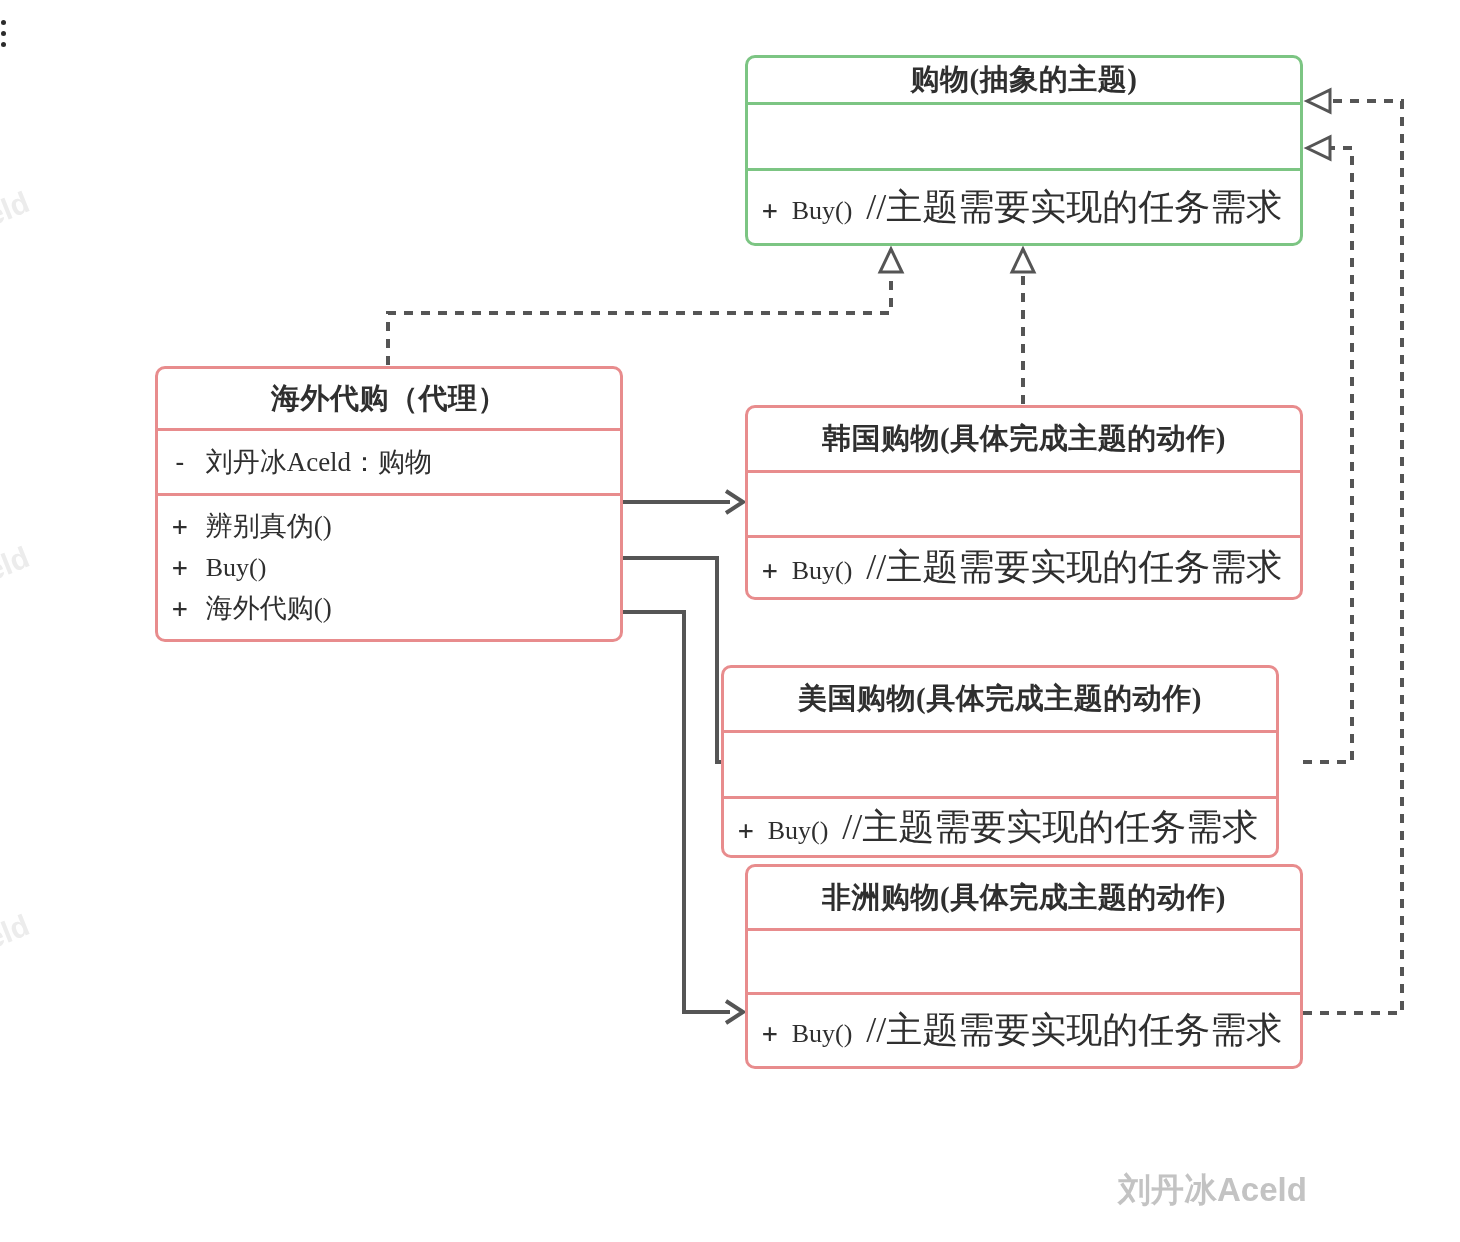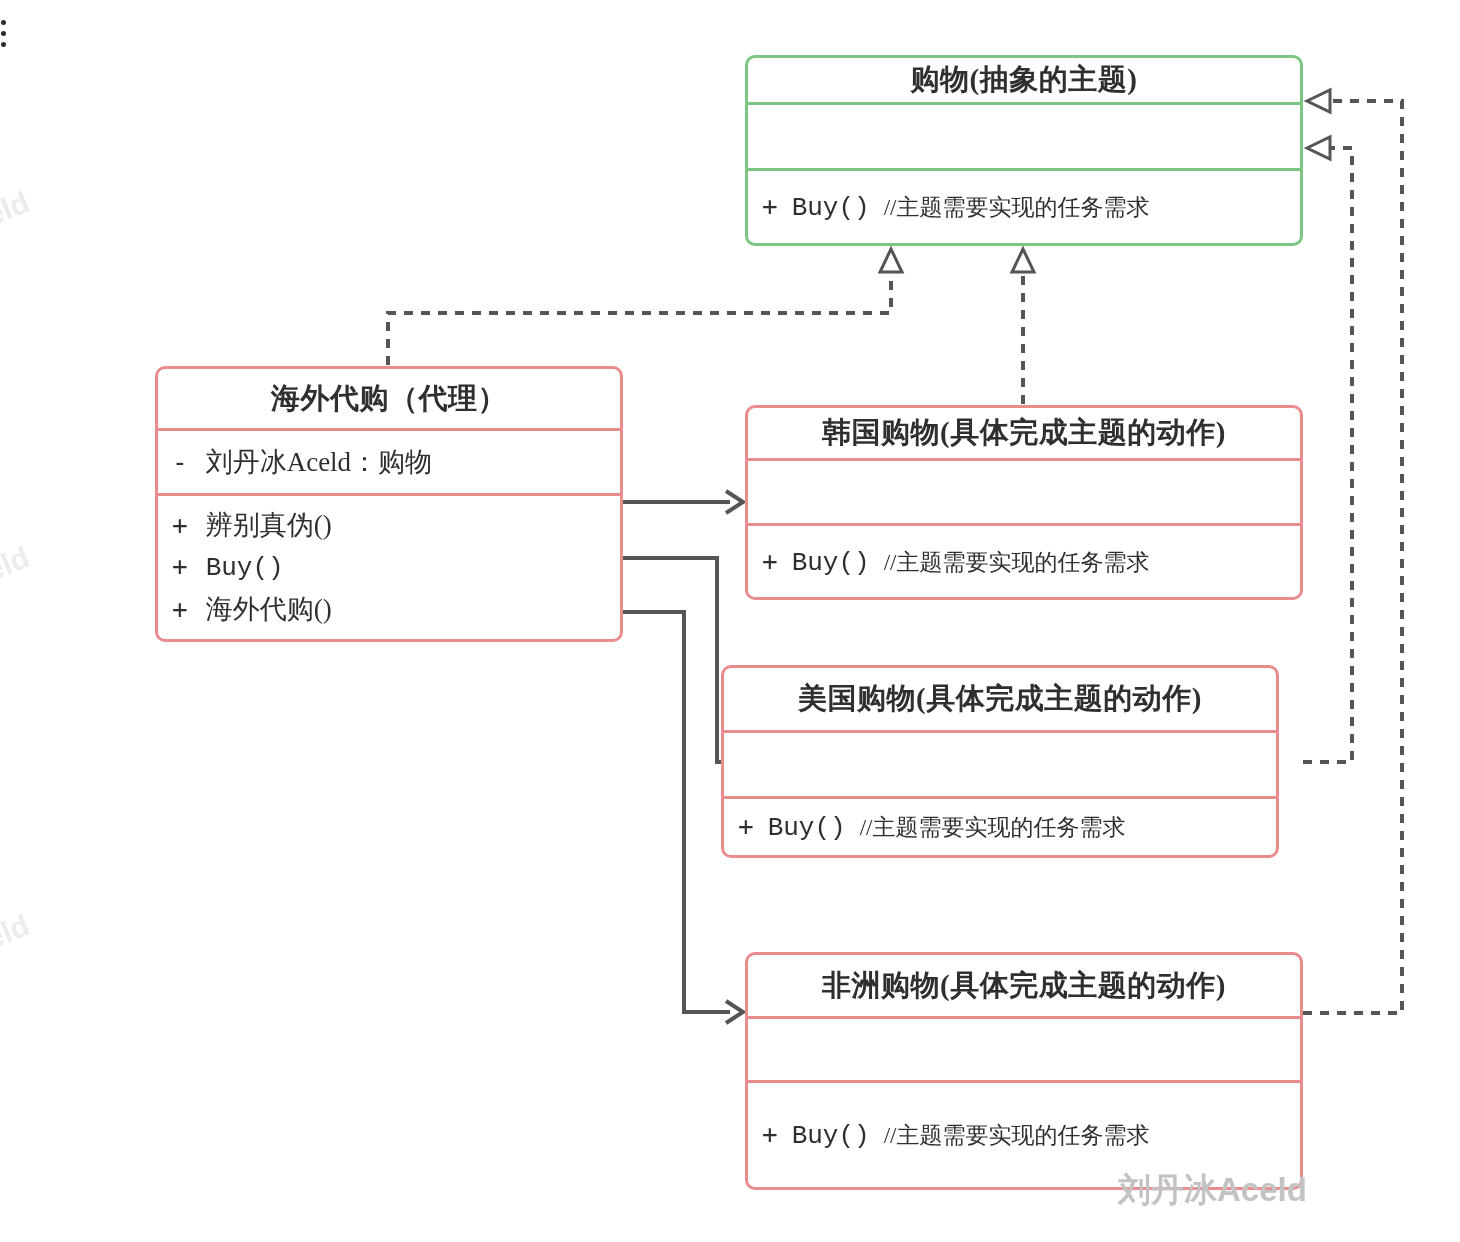--- a/index.html
+++ b/index.html
@@ -38,23 +38,23 @@
     display:flex; align-items:center;
     padding:0 14px;
     font-size:27px;
   }
   .sec.s3 { flex:1; }
   .sec.multiline {
     flex-direction:column; align-items:flex-start; justify-content:center;
     line-height:41px;
   }
   .mline { display:flex; align-items:baseline; gap:14px; white-space:nowrap; }
-  .mono { font-family:Liberation Mono, monospace; font-size:26px; }
+  .mono { font-family:Liberation Serif, serif; font-size:26px; }
   .mk { font-family:"DejaVu Sans Mono",monospace; font-size:26px; }
-  .cmt { font-size:23px; }
+  .cmt { font-size:36px; }
   .cn  { font-size:27px; }
   .kebab-icon {
     position:absolute; left:0px; top:20px; z-index:3;
     display:flex; flex-direction:column; gap:6px;
   }
   .kebab-icon .dot { width:5px; height:5px; border-radius:50%; background:#2b2b2b; margin-left:1px; }
   .wm-side {
     position:absolute; left:-14px; z-index:0;
     font-family:"Liberation Sans",sans-serif;
     font-weight:bold; font-size:30px; color:#ececec;
@@ -142,21 +142,21 @@
         <span class="mono">Buy()</span>
       </div>
       <div class="mline" style="gap:18px;">
         <span class="mk">+</span>
         <span class="cn">海外代购()</span>
       </div>
     </div>
   </div>
 
   <div class="uml pink" style="left:745px; top:405px; width:558px; height:195px;">
-    <div class="sec title s1" style="height:50px;">韩国购物(具体完成主题的动作)</div>
+    <div class="sec title s1" style="height:62px;">韩国购物(具体完成主题的动作)</div>
     <div class="sec body s2" style="height:65px;"></div>
     <div class="sec body s3">
       <div class="mline">
         <span class="mk">+</span>
         <span class="mono">Buy()</span>
         <span class="cmt">//主题需要实现的任务需求</span>
       </div>
     </div>
   </div>
 
@@ -165,21 +165,21 @@
     <div class="sec body s2" style="height:66px;"></div>
     <div class="sec body s3">
       <div class="mline">
         <span class="mk">+</span>
         <span class="mono">Buy()</span>
         <span class="cmt">//主题需要实现的任务需求</span>
       </div>
     </div>
   </div>
 
-  <div class="uml pink" style="left:745px; top:952px; width:558px; height:238px;">
+  <div class="uml pink" style="left:745px; top:864px; width:558px; height:205px;">
     <div class="sec title s1" style="height:61px;">非洲购物(具体完成主题的动作)</div>
     <div class="sec body s2" style="height:64px;"></div>
     <div class="sec body s3">
       <div class="mline">
         <span class="mk">+</span>
         <span class="mono">Buy()</span>
         <span class="cmt">//主题需要实现的任务需求</span>
       </div>
     </div>
   </div>

